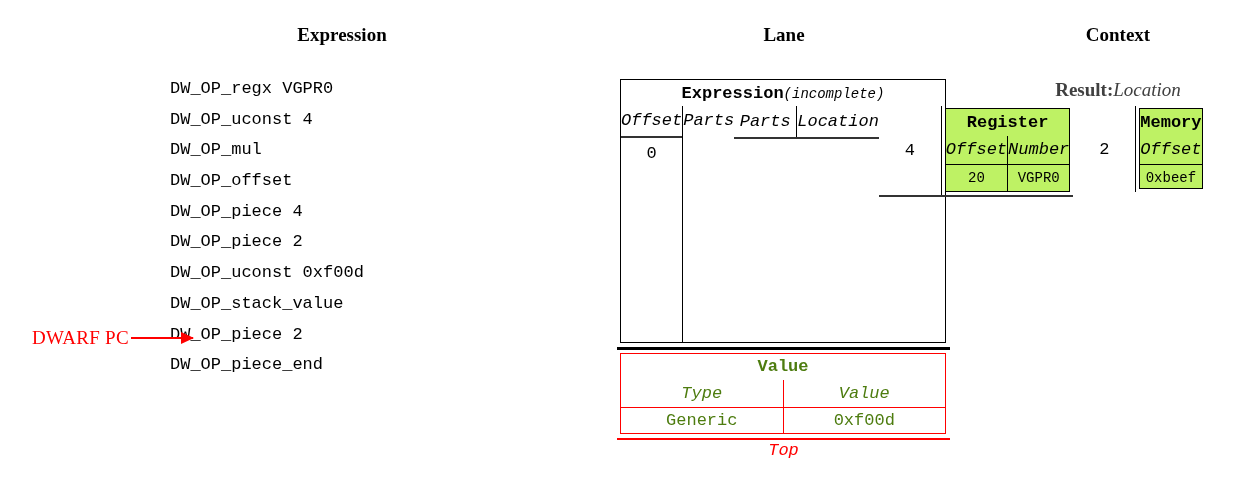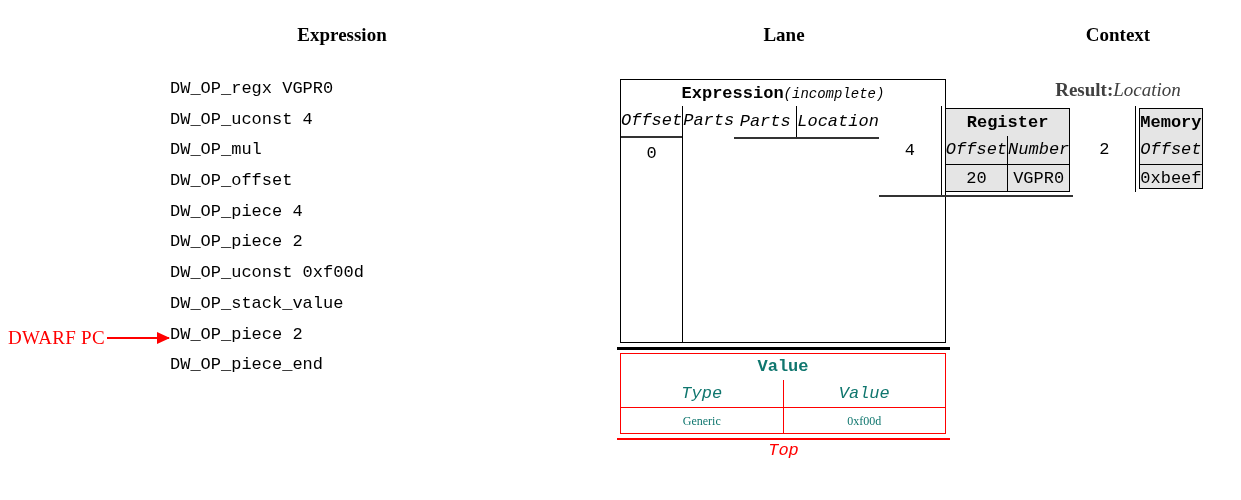--- a/index.html
+++ b/index.html
@@ -30,21 +30,21 @@
     height:30.7px;line-height:30.7px;white-space:pre;
   }
 
   
   #pc-marker{
     position:absolute;left:8px;top:326px;height:24px;
     display:flex;align-items:center;color:#ff0000;
   }
   #pc-marker .pc-label{
     font-family:"Liberation Serif", serif;font-size:19px;
-    letter-spacing:0.3px;white-space:nowrap;
+    letter-spacing:0.3px;white-space:nowrap;margin-left:24px;
   }
   #pc-marker .pc-arrow{
     position:relative;width:62px;height:2px;background:#ff0000;
     margin-left:2px;
   }
   #pc-marker .pc-arrow:after{
     content:"";position:absolute;right:-1px;top:-5px;
     border-left:13px solid #ff0000;
     border-top:6px solid transparent;
     border-bottom:6px solid transparent;
@@ -101,60 +101,60 @@
   }
   .part-row .pr-loc{
     flex:1;padding:2px 3px 3px 3px;box-sizing:border-box;
   }
   #part-row-register{height:89px;border-bottom:2.2px solid #333;}
   #part-row-memory{height:86px;}
 
   
   .loc-table{
     border:1.5px solid #000;box-sizing:border-box;width:100%;height:100%;
-    background:#e5e5e5;
+    background:#bef264;
   }
   .loc-title{
     text-align:center;font-size:17px;height:27px;line-height:27px;
   }
   .loc-subhead{display:flex;height:28px;border-bottom:1.3px solid #000;}
   .loc-subhead .lsh{
     text-align:center;line-height:28px;font-size:17px;flex:1;
   }
   .loc-subhead .lsh.split{border-right:1.5px solid #000;box-sizing:border-box;}
   .loc-row{display:flex;height:27px;}
   .loc-row .lcell{
-    text-align:center;line-height:27px;font-size:17px;flex:1;
+    text-align:center;line-height:27px;font-size:14px;flex:1;
   }
   .loc-row .lcell.split{border-right:1.5px solid #000;box-sizing:border-box;}
   .loc-single{
     text-align:center;height:28px;line-height:28px;font-size:17px;
     border-bottom:1.3px solid #000;
   }
 
   
   #stack-separator{
     position:absolute;left:617px;top:347px;width:333px;height:2.5px;
     background:#000;
   }
 
   
   #value-table{
     position:absolute;left:620px;top:353px;width:326px;height:81px;
-    border:1.8px solid #ff0000;box-sizing:border-box;color:#0f766e;
+    border:1.8px solid #ff0000;box-sizing:border-box;color:#4d7c0f;
   }
   #value-title{
     height:26px;line-height:26px;text-align:center;font-size:17px;
     font-weight:bold;
   }
   #value-subhead{display:flex;height:27px;border-bottom:1.6px solid #ff0000;}
   #value-subhead .vsh{flex:1;text-align:center;line-height:27px;font-size:17px;}
   #value-subhead .vsh.split{border-right:1.8px solid #ff0000;box-sizing:border-box;}
   #value-row{display:flex;height:26px;}
-  #value-row .vcell{flex:1;text-align:center;line-height:26px;font-size:12px;font-family:Liberation Serif, serif;}
+  #value-row .vcell{flex:1;text-align:center;line-height:26px;font-size:17px;}
   #value-row .vcell.split{border-right:1.8px solid #ff0000;box-sizing:border-box;}
 
   #top-rule{
     position:absolute;left:617px;top:438px;width:333px;height:2.2px;
     background:#ff0000;
   }
   #top-label{
     position:absolute;left:617px;top:441px;width:333px;text-align:center;
     color:#ff0000;font-size:17px;
   }

